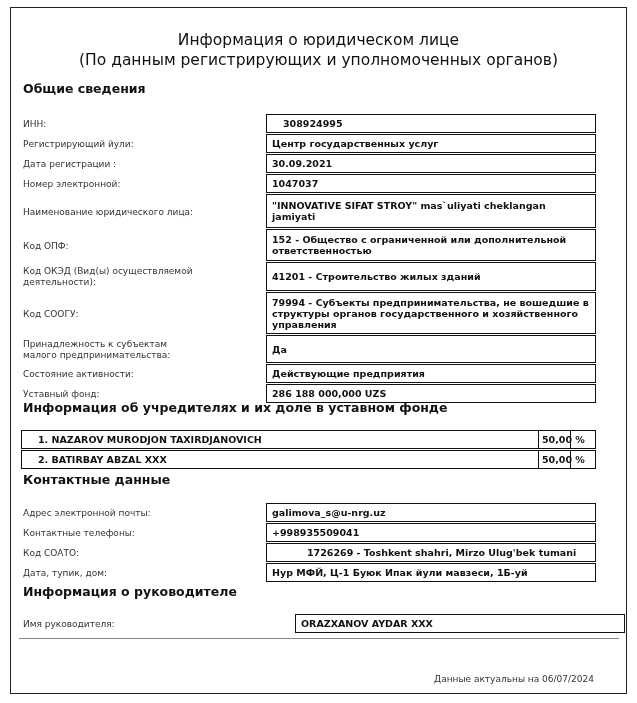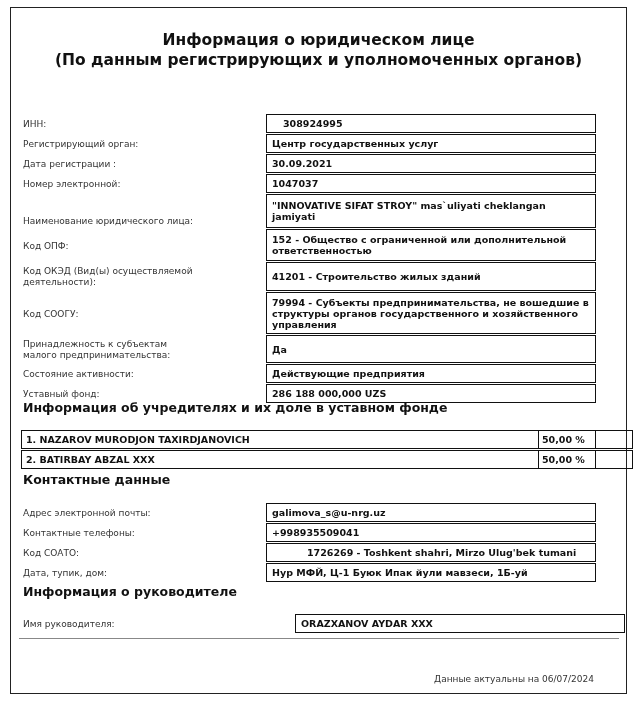--- a/index.html
+++ b/index.html
@@ -4,79 +4,80 @@
 <style>
   * { box-sizing: border-box; margin: 0; padding: 0; }
   html, body { width: 637px; height: 703px; background: #ffffff; overflow: hidden; }
   body { font-family: "DejaVu Sans", sans-serif; color: #111; position: relative; }
   .frame {
     position: absolute; left: 10px; top: 7px; width: 617px; height: 687px;
     border: 1px solid #222; background: #fff;
   }
   .title {
     position: absolute; left: 0; top: 22px; width: 100%;
-    text-align: center; font-weight: bold; font-size: 15.5px; line-height: 20px; color: #111;
+    text-align: center; font-weight: normal; font-size: 15.5px; line-height: 20px; color: #111;
   }
   .section-h {
     position: absolute; left: 12px; font-weight: bold; font-size: 12.5px; color: #111;
   }
   .row { position: absolute; left: 0; width: 100%; }
   .label {
     position: absolute; left: 12px; font-size: 9px; color: #333; line-height: 11px;
   }
   .val {
     position: absolute; left: 255px; width: 330px;
     border: 1.5px solid #111; font-weight: bold; font-size: 9.5px; color: #111;
     padding: 2px 5px; line-height: 11px; display: flex; align-items: center;
   }
   .val .lnk { }
   .ftable { position: absolute; left: 10px; width: 575px; }
   .frow { position: absolute; left: 0; width: 575px; height: 19px; }
   .fname {
-    position: absolute; left: 0; width: 612px; height: 19px;
-    border: 1.5px solid #111; font-weight: bold; font-size: 9.5px; padding: 3px 4px;
+    position: absolute; left: 0; width: 550px; height: 19px;
+    border: 1.5px solid #111; font-weight: bold; font-size: 9.5px; padding: 3px 16px;
   }
   .fshare {
     position: absolute; left: 517px; width: 58px; height: 19px;
     border: 1.5px solid #111; font-weight: bold; font-size: 9.5px; padding: 3px 3px;
   }
   .hr { position: absolute; left: 8px; width: 600px; top: 630px; border-top: 1px solid #888; }
   .footer {
     position: absolute; right: 32px; top: 666px; font-size: 9px; color: #333;
   }
 </style>
 </head>
 <body>
 
 <div class="frame">
 
   <div class="title">
     <div>Информация о юридическом лице</div>
     <div>(По данным регистрирующих и уполномоченных органов)</div>
   </div>
 
+  <div class="section-h" style="top:73px;">Общие сведения</div>
 
   <div class="row" style="top:106px;">
     <div class="label" style="top:5px;">ИНН:</div>
     <div class="val" style="top:0; height:19px;padding-left:16px;">308924995</div>
   </div>
   <div class="row" style="top:126px;">
-    <div class="label" style="top:5px;">Регистрирующий орган:</div>
+    <div class="label" style="top:5px;">Регистрирующий йули:</div>
     <div class="val" style="top:0; height:19px;">Центр государственных услуг</div>
   </div>
   <div class="row" style="top:146px;">
     <div class="label" style="top:5px;">Дата регистрации :</div>
     <div class="val" style="top:0; height:19px;">30.09.2021</div>
   </div>
   <div class="row" style="top:166px;">
     <div class="label" style="top:5px;">Номер электронной:</div>
     <div class="val" style="top:0; height:19px;">1047037</div>
   </div>
   <div class="row" style="top:186px;">
-    <div class="label" style="top:22px;">Наименование юридического лица:</div>
+    <div class="label" style="top:13px;">Наименование юридического лица:</div>
     <div class="val" style="top:0; height:34px;">"INNOVATIVE SIFAT STROY" mas`uliyati cheklangan jamiyati</div>
   </div>
   <div class="row" style="top:221px;">
     <div class="label" style="top:12px;">Код ОПФ:</div>
     <div class="val" style="top:0; height:32px;">
       <span><span>152</span> - <span class="lnk">Общество с ограниченной или дополнительной ответственностью</span></span>
     </div>
   </div>
   <div class="row" style="top:254px;">
     <div class="label" style="top:4px; width:200px;">Код ОКЭД (Вид(ы) осуществляемой деятельности):</div>

